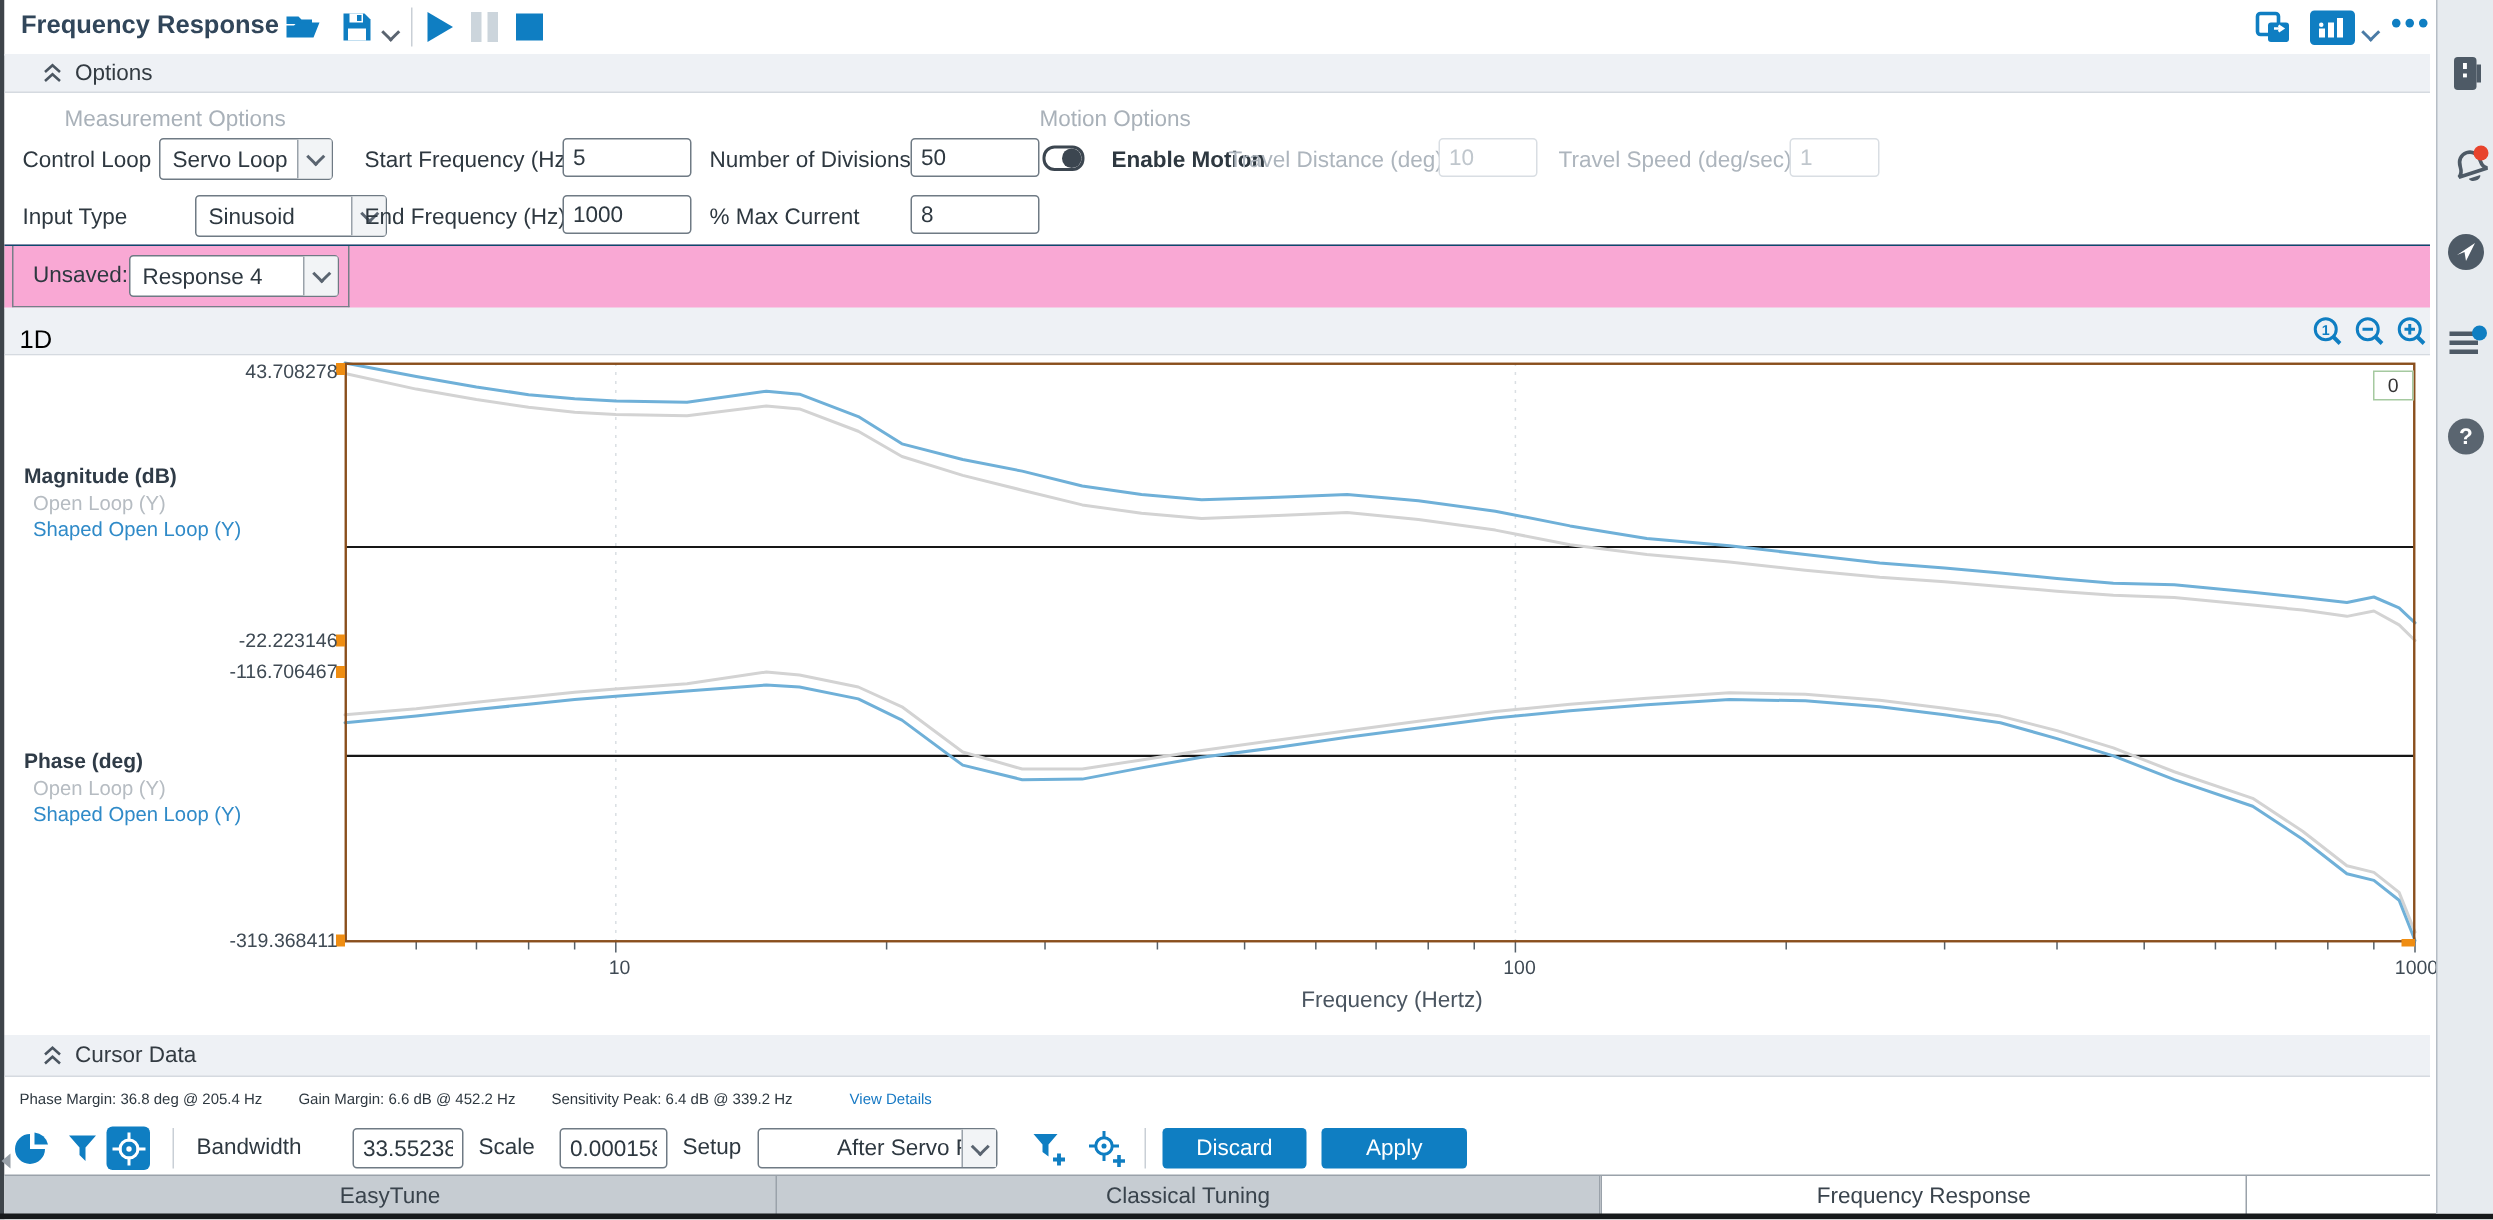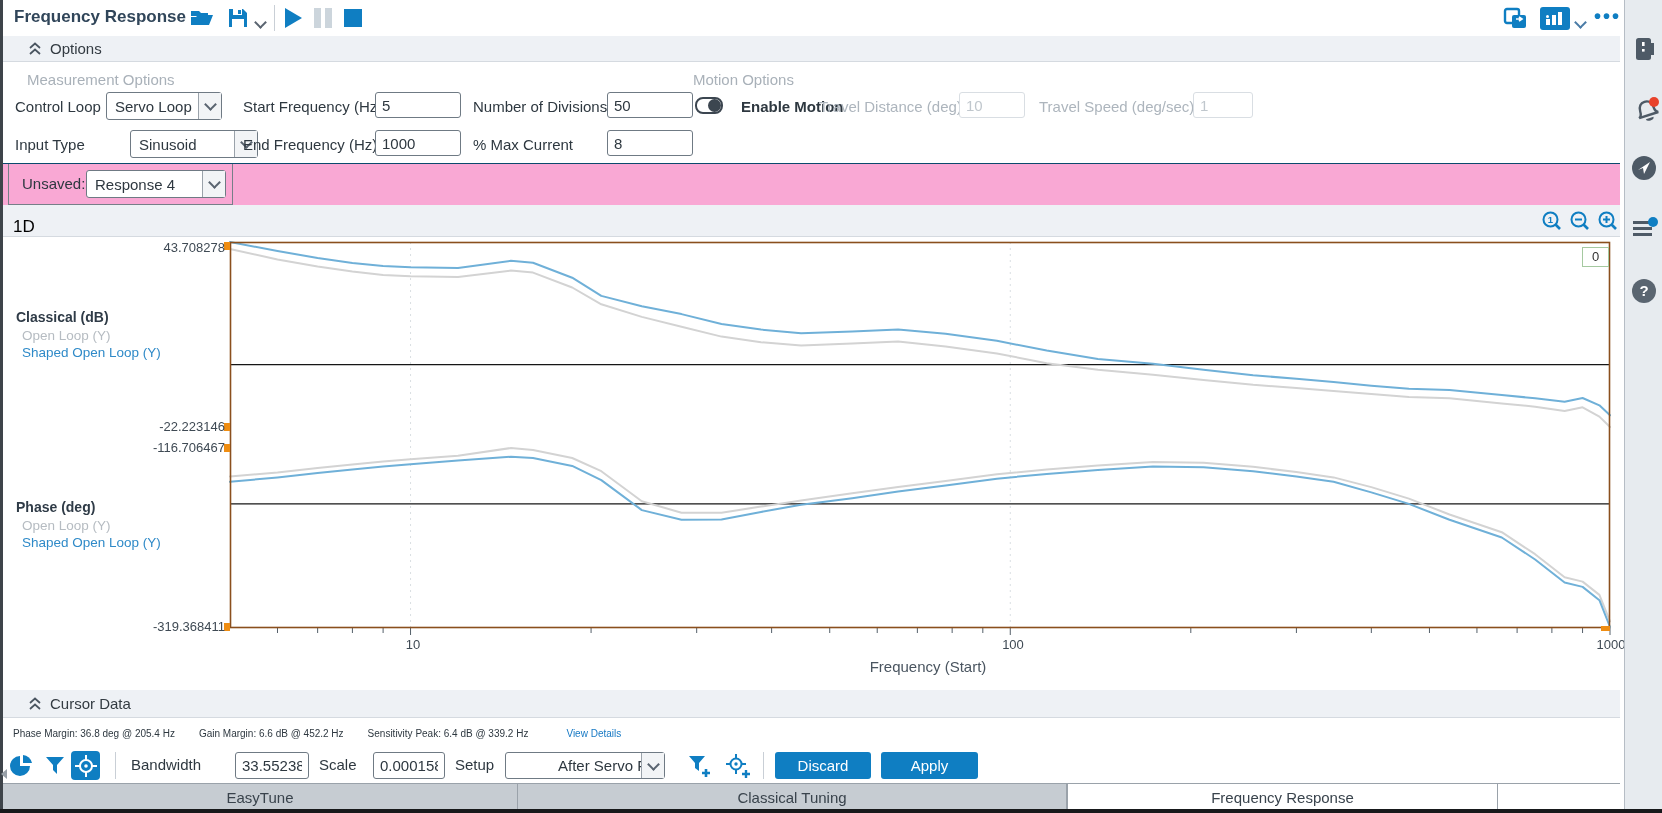--- a/index.html
+++ b/index.html
@@ -158,21 +158,21 @@
   </div>
 
   <div class="section hdr-bar options-header">
     <svg width="14" height="15" viewBox="0 0 14 15">
         <path d="M2 7 l5 -4.5 l5 4.5 M2 13 l5 -4.5 l5 4.5" stroke="#4a5560" stroke-width="1.7" fill="none"></path>
       </svg>
     <span class="hdr-label">Options</span>
   </div>
 
   <div class="section options-panel">
-    <div class="grp-title" style="left:24px;top:9px;">Measurement Options</div>
+    <div class="grp-title" style="left:40px;top:9px;">Measurement Options</div>
 
     <div class="fld-label" style="left:12px;top:36px;">Control Loop</div>
     <div class="select" style="left:103px;top:30px;width:116px;">
       <span class="stxt">Servo Loop</span>
       <span class="scaret">
           <span class="chev"></span>
         </span>
     </div>
     <div class="fld-label" style="left:240px;top:36px;">Start Frequency (Hz)</div>
     <input class="tinput" style="left: 372px; top: 30px; width: 86px;" value="5">
@@ -282,24 +282,24 @@
       </svg>
 
     <div class="ytick" style="left:122px;top:3px;">43.708278</div>
     <div class="ytick" style="left:122px;top:182px;">-22.223146</div>
     <div class="ytick" style="left:122px;top:203px;">-116.706467</div>
     <div class="ytick" style="left:122px;top:382px;">-319.368411</div>
 
     <div class="xtick" style="left:378px;top:400px;">10</div>
     <div class="xtick" style="left:978px;top:400px;">100</div>
     <div class="xtick" style="left:1576px;top:400px;">1000</div>
-    <div class="axis-title">Frequency (Start)</div>
+    <div class="axis-title">Frequency (Hertz)</div>
 
     <div class="legend" style="top:72px;">
-      <div class="lg-main">Classical (dB)</div>
+      <div class="lg-main">Magnitude (dB)</div>
       <div class="lg-gray">Open Loop (Y)</div>
       <div class="lg-blue">Shaped Open Loop (Y)</div>
     </div>
     <div class="legend" style="top:262px;">
       <div class="lg-main">Phase (deg)</div>
       <div class="lg-gray">Open Loop (Y)</div>
       <div class="lg-blue">Shaped Open Loop (Y)</div>
     </div>
 
     <div class="trace-badge">0</div>

